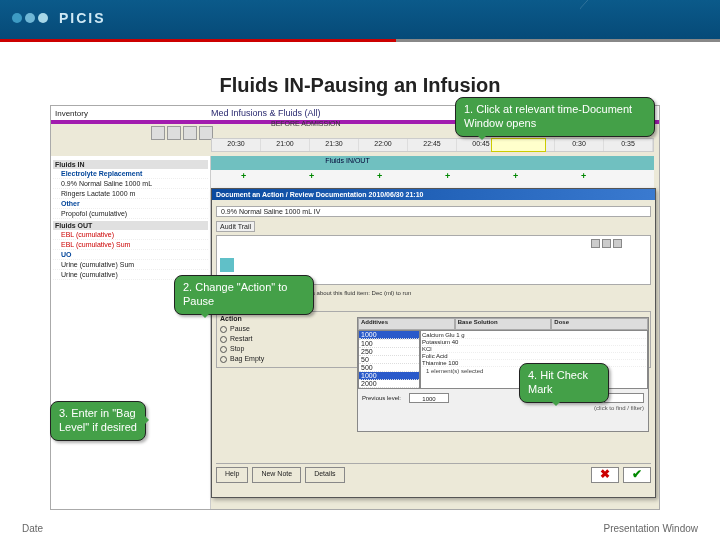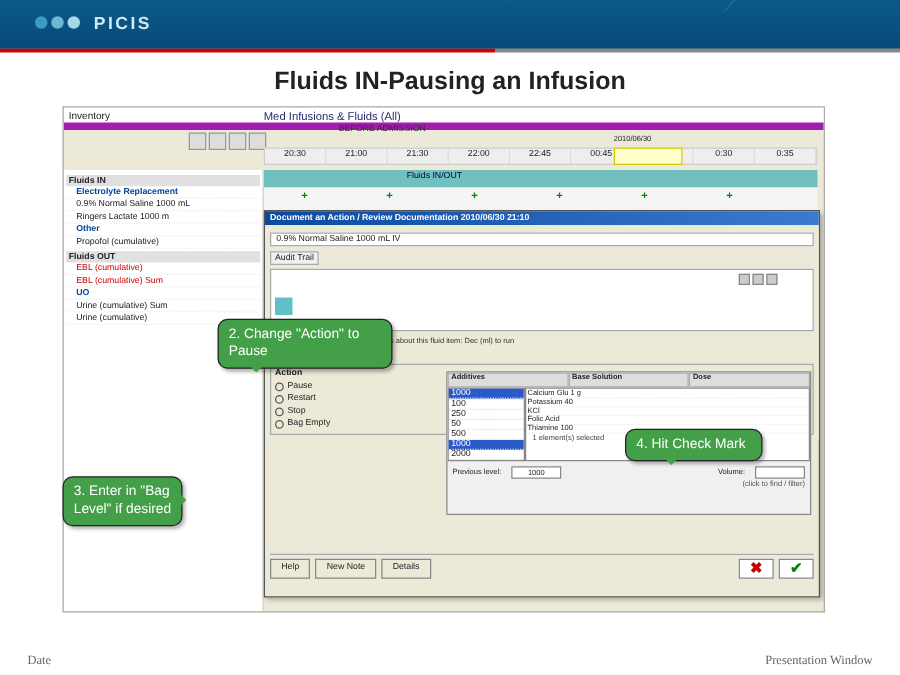--- a/index.html
+++ b/index.html
@@ -1,34 +1,34 @@
 <!DOCTYPE html>
 <html><head>
 <meta charset="utf-8">
 <style>
   * { box-sizing: border-box; margin: 0; padding: 0; }
   body { width: 720px; height: 540px; background: #fff; font-family: Verdana, Arial, sans-serif; overflow: hidden; position: relative; }
   
   
   .banner { height: 40px; background: linear-gradient(to bottom, #0b5a8a 0%, #064a78 100%); position: relative; border-bottom: 1px solid #033a60; }
   .banner::after { content:""; position:absolute; left:0; right:0; bottom:-3px; height:3px; background: linear-gradient(to right, #c00 0%, #c00 55%, #888 55%, #888 100%); }
-  .logo-dots { display:flex; gap:3px; align-items:center; padding:10px 12px 0 28px; }
+  .logo-dots { display:flex; gap:3px; align-items:center; padding:10px 12px 0 12px; }
   .dot { width:10px; height:10px; border-radius:50%; background:#6fb7d6; }
   .dot.d1{background:#3d9bc4;} .dot.d2{background:#6fb7d6;} .dot.d3{background:#a7d7e8;}
   .logo-text { color:#cfe9f5; font-size:14px; font-weight:bold; letter-spacing:2px; margin-left:8px; font-family: Arial, sans-serif;}
   .banner-decor { position:absolute; right:0; top:0; width:140px; height:40px; overflow:hidden; }
   .banner-decor::before { content:""; position:absolute; right:-40px; top:-30px; width:200px; height:200px; border:1px solid rgba(255,255,255,0.15); border-radius:50%; }
   
-  .title { text-align:center; font-size:20px; font-weight:bold; color:#222; padding:14px 0 8px; font-family: Verdana, sans-serif; }
+  .title { text-align:center; font-size:20px; font-weight:bold; color:#222; padding:14px 0 8px; font-family: Verdana, sans-serif; margin-top: 20px; }
   
   .slide-area { position:relative; width:720px; height:430px; }
   
   
   .screenshot { position:absolute; left:50px; top:0; width:610px; height:405px; background:#ece9d8; border:1px solid #aaa; font-size:8px; color:#222; overflow:hidden; }
-  .sc-top { height:18px; background:#fff; border-bottom:6px solid #a21caf; display:flex; align-items:center; padding:0 4px; gap:6px;}
+  .sc-top { height:18px; background:#fff; border-bottom:4px solid #a21caf; display:flex; align-items:center; padding:0 4px; gap:6px;}
   .sc-top .t-label{font-size:8px;}
   .sc-title { position:absolute; left:160px; top:2px; font-size:9px; font-weight:normal; color:#2a2a70; }
   .sc-subtitle { position:absolute; left:220px; top:14px; font-size:7px; color:#333; }
   .sc-icons { position:absolute; left:100px; top:20px; display:flex; gap:2px;}
   .sc-icons .ic{width:14px;height:14px;background:#ddd;border:1px solid #999;display:inline-block;}
   .sc-timeline { position:absolute; left:160px; top:32px; right:5px; height:14px; background:#eee; border:1px solid #ccc; display:flex; font-size:7px; }
   .sc-timeline span{flex:1; text-align:center; border-right:1px solid #ddd; padding-top:1px;}
   .sc-yellow { position:absolute; left:440px; top:32px; width:55px; height:14px; background:#ffffcc; border:1px solid #cc0;}
   .sc-yellow::before{content:""; position:absolute; left:0; top:-10px; width:55px; text-align:center;}
   .sc-yellow-label{position:absolute; left:440px; top:23px; font-size:6px;}
@@ -84,24 +84,24 @@
   
   
   .callout { position:absolute; background:#44a048; color:#fff; border:1px solid #222; border-radius:8px; padding:5px 8px; font-size:11px; box-shadow:2px 2px 3px rgba(0,0,0,0.3); font-family: Arial, sans-serif; line-height:1.25;}
   .callout::after{content:""; position:absolute; width:0;height:0;}
   .co1{left:455px; top:-8px; width:200px;}
   .co1::after{left:20px; bottom:-10px; border:6px solid transparent; border-top-color:#44a048;}
   .co2{left:174px; top:170px; width:140px;}
   .co2::after{left:24px; bottom:-10px; border:6px solid transparent; border-top-color:#44a048;}
   .co3{left:50px; top:296px; width:96px;}
   .co3::after{right:-10px; top:12px; border:6px solid transparent; border-left-color:#44a048;}
-  .co4{left:500px; top:258px; width:110px;}
+  .co4{left:519px; top:258px; width:90px;}
   .co4::after{left:30px; bottom:-10px; border:6px solid transparent; border-top-color:#44a048;}
   
-  .footer { position:absolute; left:0; right:0; bottom:6px; display:flex; justify-content:space-between; padding:0 22px; font-size:10px; color:#666;font-family:Liberation Serif, serif; }
+  .footer { position:absolute; left:0; right:0; bottom:6px; display:flex; justify-content:space-between; padding:0 22px; font-size:10px; color:#666; }
 </style>
 </head>
 <body>
 
 <div class="banner">
   <div class="logo-dots">
     <span class="dot d1"></span>
       <span class="dot d2"></span>
       <span class="dot d3"></span>
     <span class="logo-text">PICIS</span>
@@ -254,20 +254,21 @@
             <span class="b">New Note</span>
             <span class="b">Details</span>
             <span class="x">✖</span>
             <span class="chk">✔</span>
           </div>
         </div>
       </div>
     </div>
   </div>
 
+  <div class="callout co1">1. Click at relevant time-Document Window opens</div>
   <div class="callout co2">2. Change "Action" to Pause</div>
   <div class="callout co3">3. Enter in "Bag Level" if desired</div>
   <div class="callout co4">4. Hit Check Mark</div>
 </div>
 
 <div class="footer">
   <span>Date</span>
   <span>Presentation Window</span>
 </div>
 

